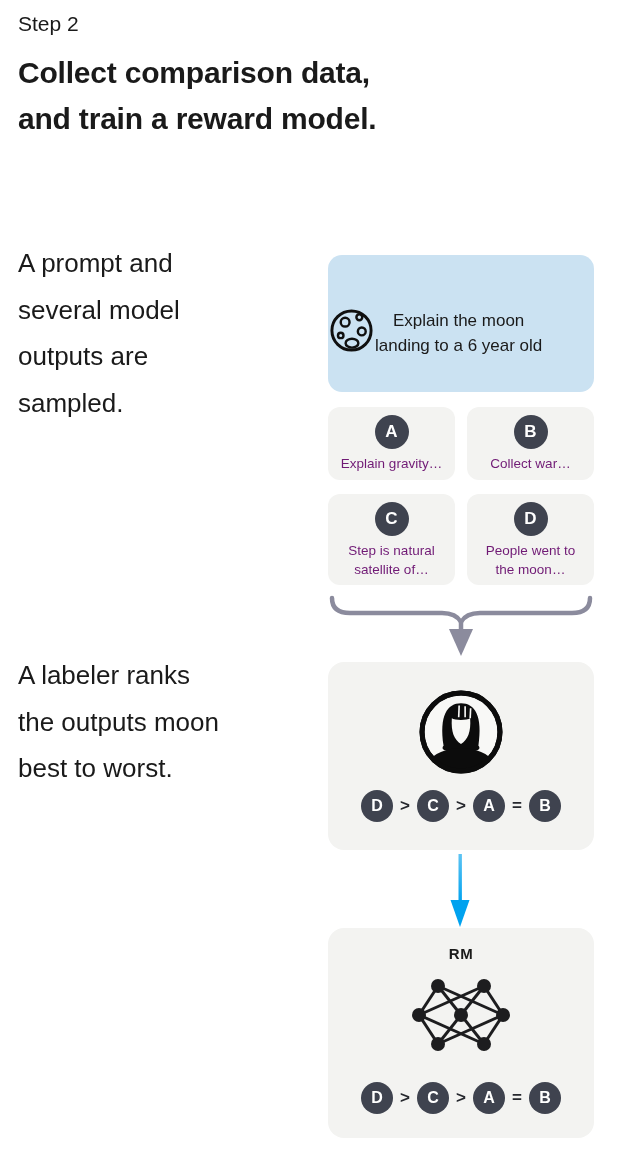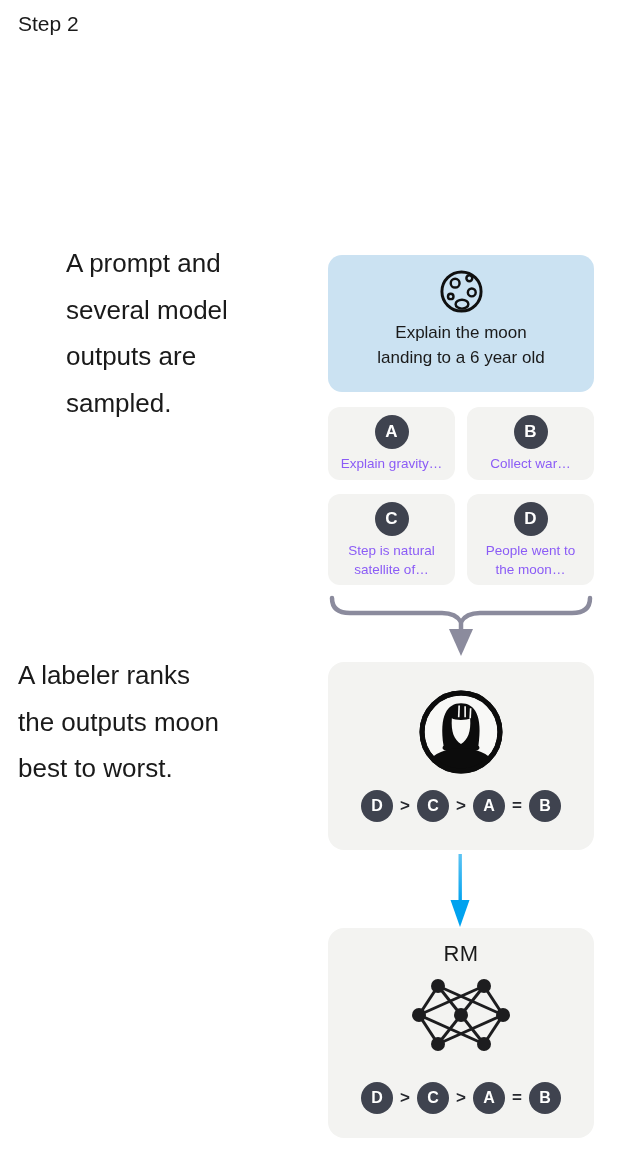--- a/index.html
+++ b/index.html
@@ -9,62 +9,64 @@
   *{margin:0;padding:0;box-sizing:border-box;}
   body{background:#fff;}
   .page{position:relative;width:620px;height:1158px;background:var(--page-bg);
         font-family:"Liberation Sans",sans-serif;color:var(--text);overflow:hidden;border-radius:27px;}
 
   .step-label{position:absolute;left:18px;top:10px;font-size:21px;line-height:28px;}
   .title{position:absolute;left:18px;top:50px;font-size:30px;line-height:46px;font-weight:700;
          letter-spacing:-0.2px;white-space:pre-line;}
 
   .lp{position:absolute;left:18px;font-size:26px;line-height:46.5px;white-space:pre-line;}
-  .lp.p1{top:240px;margin-left:48px;} .lp.p2{top:652px;} .lp.p3{top:920px;}
+  .lp.p1{top:240px;} .lp.p2{top:652px;} .lp.p3{top:920px;}
 
   .prompt-card{position:absolute;left:328px;top:255px;width:266px;height:137px;border-radius:14px;
-               background:var(--blue-card-bg);display:flex;flex-direction:column;align-items:center;
+               background:var(--blue-card-bg);display:flex;align-items:center;
                padding-top:13px;}
   .prompt-text{margin-top:5px;font-size:17px;line-height:25px;text-align:center;white-space:pre-line;}
 
   .out-card{position:absolute;background:var(--gray-card-bg);border-radius:12px;
             display:flex;flex-direction:column;align-items:center;padding-top:8px;}
   .out-card.a{left:328px;top:407px;width:127px;height:73px;}
   .out-card.b{left:467px;top:407px;width:127px;height:73px;}
   .out-card.c{left:328px;top:494px;width:127px;height:91px;}
   .out-card.d{left:467px;top:494px;width:127px;height:91px;}
   .letter-chip{width:34px;height:34px;border-radius:50%;background:var(--chip-bg);color:var(--chip-text);
                font-size:17px;font-weight:700;display:flex;align-items:center;justify-content:center;}
   .out-caption{margin-top:5px;font-size:13.5px;line-height:19px;text-align:center;white-space:pre-line;
-               color:#8b5cf6;}
+               color:#701a75;}
 
   .brace-svg{position:absolute;left:328px;top:594px;}
 
   .big-card{position:absolute;left:328px;width:266px;background:var(--gray-card-bg);border-radius:16px;
             display:flex;flex-direction:column;align-items:center;}
   .labeler-card{top:662px;height:188px;padding-top:26px;}
   .rm-card{top:928px;height:210px;padding-top:14px;}
-  .rm-label{font-size:22px;line-height:24px;letter-spacing:0.5px;}
+  .rm-label{font-size:15px;line-height:24px;letter-spacing:0.5px;font-weight:bold;}
   .net-svg{margin-top:10px;}
   .labeler-card .ranking{margin-top:14px;}
   .rm-card .ranking{margin-top:28px;}
 
   .ranking{display:flex;align-items:center;gap:7px;}
   .chip{width:32px;height:32px;border-radius:50%;background:var(--chip-bg);color:var(--chip-text);
         font-size:16px;font-weight:700;display:flex;align-items:center;justify-content:center;}
   .op{font-size:17px;font-weight:700;color:#26282e;}
 
   .blue-arrow-svg{position:absolute;left:448px;top:854px;}
 </style>
 </head>
 <body>
 
 <div class="page">
 
   <div class="step-label">Step 2</div>
+  <h1 class="title">Collect comparison data,
+and train a reward model.</h1>
 
   <p class="lp p1">A prompt and
 several model
 outputs are
 sampled.</p>
   <p class="lp p2">A labeler ranks
 the outputs moon
 best to worst.</p>
 
   <div class="prompt-card">

